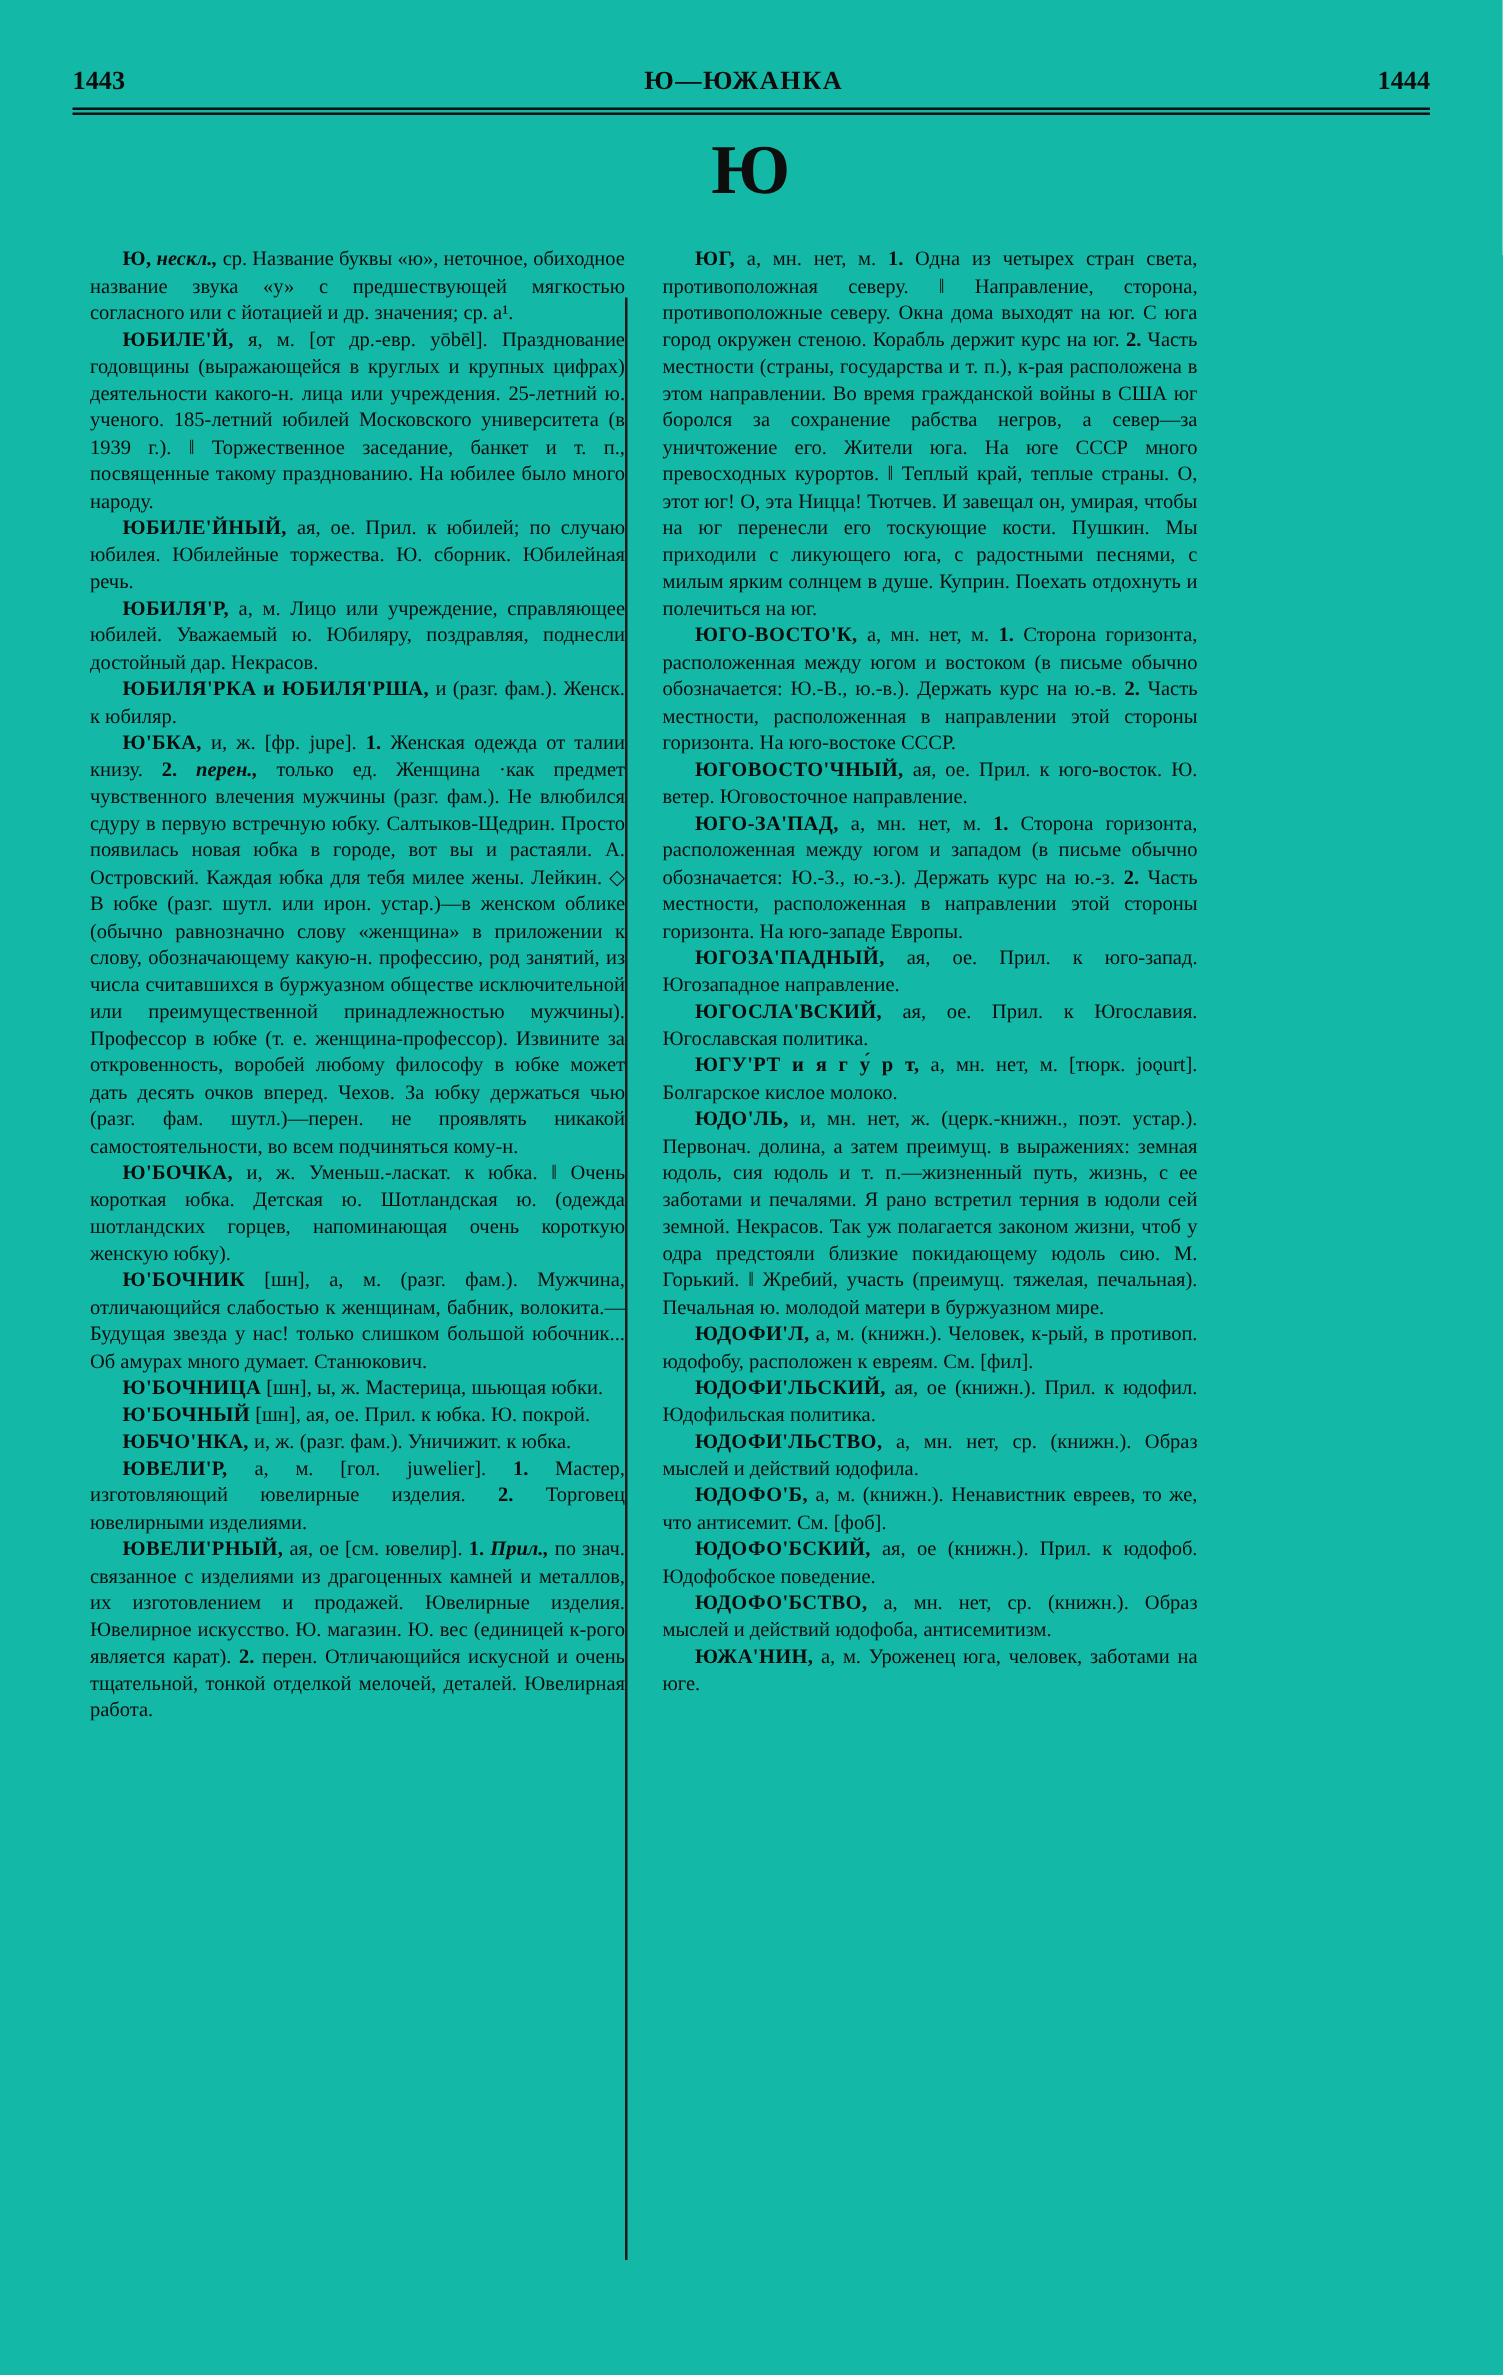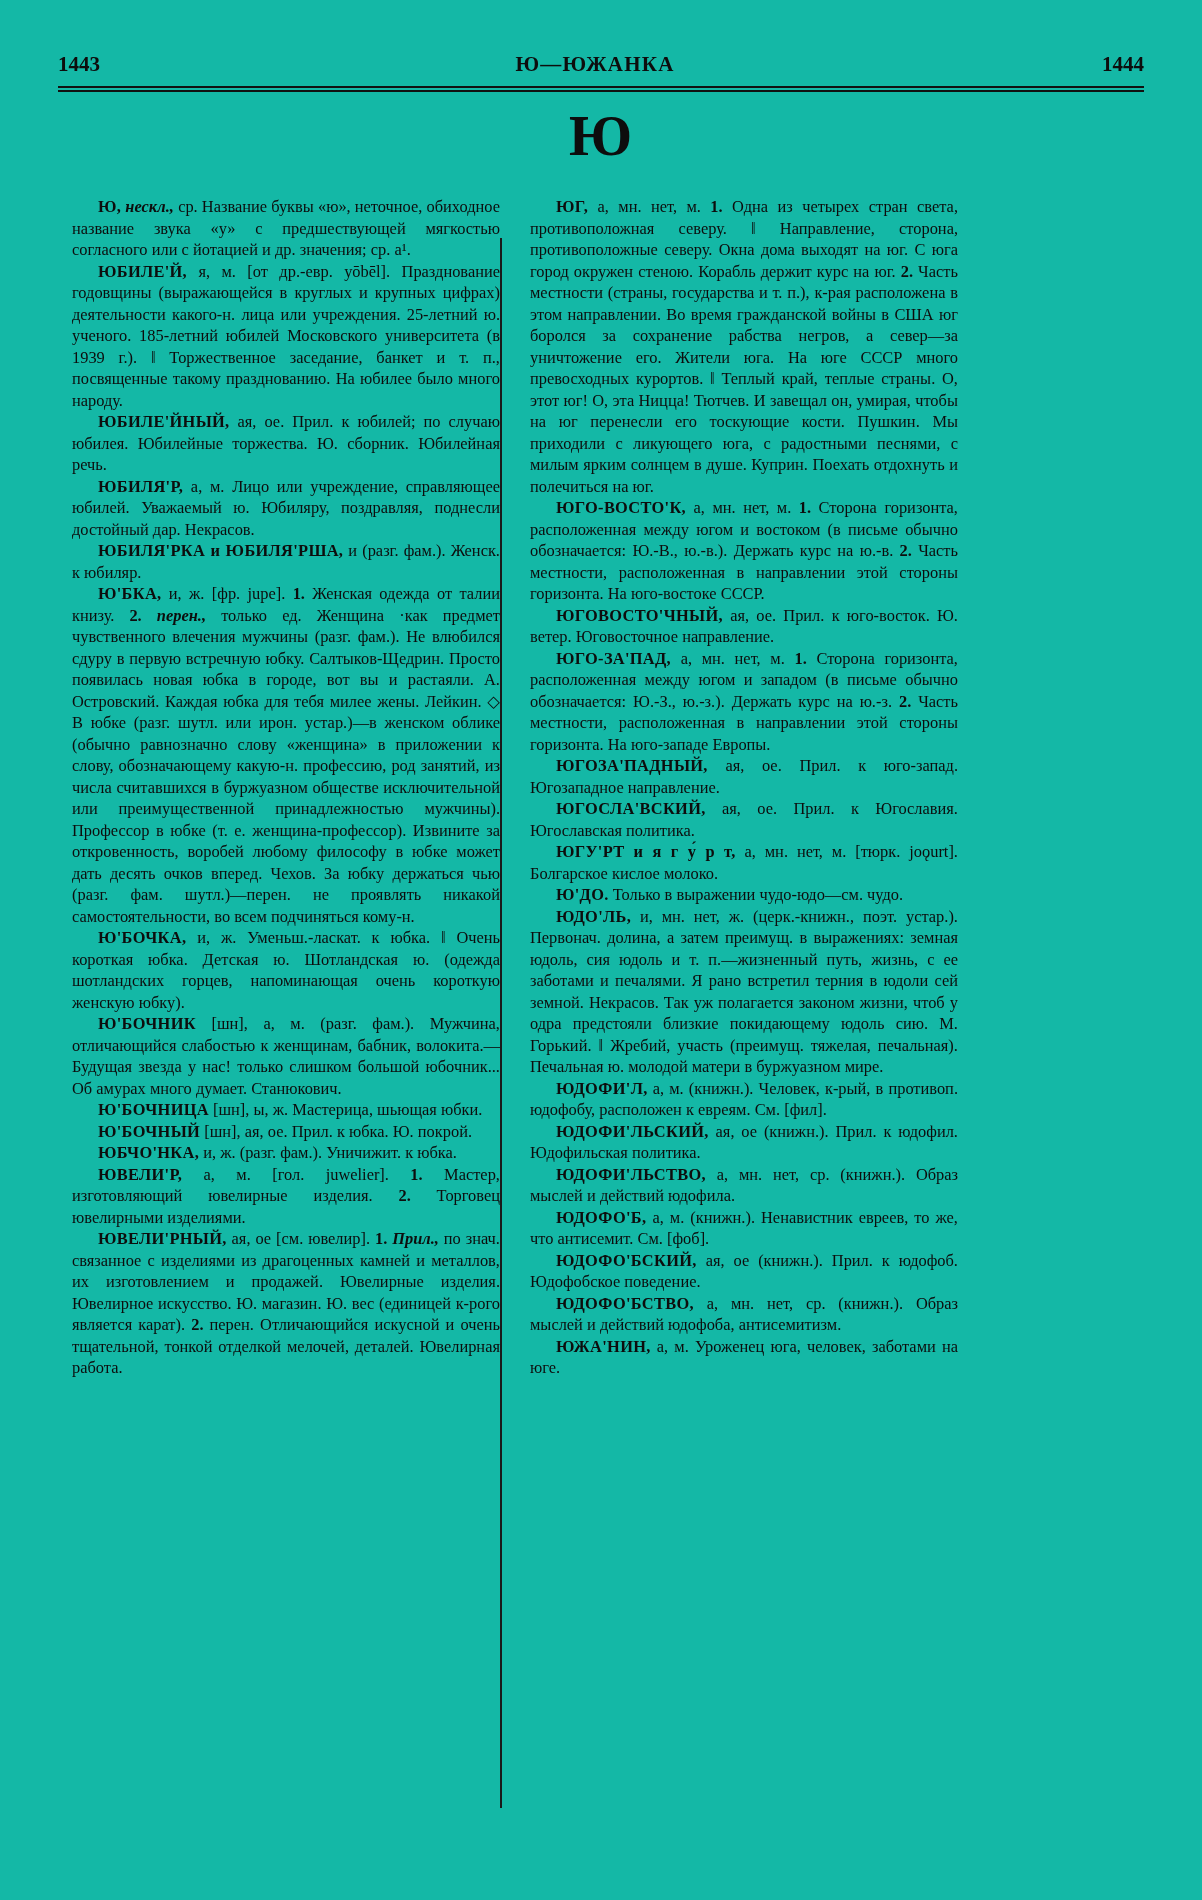--- a/index.html
+++ b/index.html
@@ -150,21 +150,20 @@
       <p class="entry"><span class="hw">ЮВЕЛИ'РНЫЙ,</span><span><span></span><span> </span><span>ая,</span><span> </span><span>ое</span><span> </span><span>[см.</span><span> </span><span>ювелир].</span><span> </span><span class="sense">1.</span><span> </span><span class="it">Прил.,</span><span> </span><span>по</span><span> </span><span>знач.</span><span> </span><span>связанное</span><span> </span><span>с</span><span> </span><span>изделиями</span><span> </span><span>из</span><span> </span><span>драгоценных</span><span> </span><span>камней</span><span> </span><span>и</span><span> </span><span>металлов,</span><span> </span><span>их</span><span> </span><span>изготовлением</span><span> </span><span>и</span><span> </span><span>продажей.</span><span> </span><span>Ювелирные</span><span> </span><span>изделия.</span><span> </span><span>Ювелирное</span><span> </span><span>искусство.</span><span> </span><span>Ю.</span><span> </span><span>магазин.</span><span> </span><span>Ю.</span><span> </span><span>вес</span><span> </span><span>(единицей</span><span> </span><span>к-рого</span><span> </span><span>является</span><span> </span><span>карат).</span><span> </span><span class="sense">2.</span><span> </span><span>перен.</span><span> </span><span>Отличающийся</span><span> </span><span>искусной</span><span> </span><span>и</span><span> </span><span>очень</span><span> </span><span>тщательной,</span><span> </span><span>тонкой</span><span> </span><span>отделкой</span><span> </span><span>мелочей,</span><span> </span><span>деталей.</span><span> </span><span>Ювелирная</span><span> </span><span>работа.</span></span></p>
     </div>
   <div class="col col-right">
       <p class="entry"><span class="hw">ЮГ,</span><span><span></span><span> </span><span>а,</span><span> </span><span>мн.</span><span> </span><span>нет,</span><span> </span><span>м.</span><span> </span><span class="sense">1.</span><span> </span><span>Одна</span><span> </span><span>из</span><span> </span><span>четырех</span><span> </span><span>стран</span><span> </span><span>света,</span><span> </span><span>противоположная</span><span> </span><span>северу.</span><span> </span><span class="par">‖</span><span> </span><span>Направление,</span><span> </span><span>сторона,</span><span> </span><span>противоположные</span><span> </span><span>северу.</span><span> </span><span>Окна</span><span> </span><span>дома</span><span> </span><span>выходят</span><span> </span><span>на</span><span> </span><span>юг.</span><span> </span><span>С</span><span> </span><span>юга</span><span> </span><span>город</span><span> </span><span>окружен</span><span> </span><span>стеною.</span><span> </span><span>Корабль</span><span> </span><span>держит</span><span> </span><span>курс</span><span> </span><span>на</span><span> </span><span>юг.</span><span> </span><span class="sense">2.</span><span> </span><span>Часть</span><span> </span><span>местности</span><span> </span><span>(страны,</span><span> </span><span>государства</span><span> </span><span>и</span><span> </span><span>т.</span><span> </span><span>п.),</span><span> </span><span>к-рая</span><span> </span><span>расположена</span><span> </span><span>в</span><span> </span><span>этом</span><span> </span><span>направлении.</span><span> </span><span>Во</span><span> </span><span>время</span><span> </span><span>гражданской</span><span> </span><span>войны</span><span> </span><span>в</span><span> </span><span>США</span><span> </span><span>юг</span><span> </span><span>боролся</span><span> </span><span>за</span><span> </span><span>сохранение</span><span> </span><span>рабства</span><span> </span><span>негров,</span><span> </span><span>а</span><span> </span><span>север—за</span><span> </span><span>уничтожение</span><span> </span><span>его.</span><span> </span><span>Жители</span><span> </span><span>юга.</span><span> </span><span>На</span><span> </span><span>юге</span><span> </span><span>СССР</span><span> </span><span>много</span><span> </span><span>превосходных</span><span> </span><span>курортов.</span><span> </span><span class="par">‖</span><span> </span><span>Теплый</span><span> </span><span>край,</span><span> </span><span>теплые</span><span> </span><span>страны.</span><span> </span><span>О,</span><span> </span><span>этот</span><span> </span><span>юг!</span><span> </span><span>О,</span><span> </span><span>эта</span><span> </span><span>Ницца!</span><span> </span><span>Тютчев.</span><span> </span><span>И</span><span> </span><span>завещал</span><span> </span><span>он,</span><span> </span><span>умирая,</span><span> </span><span>чтобы</span><span> </span><span>на</span><span> </span><span>юг</span><span> </span><span>перенесли</span><span> </span><span>его</span><span> </span><span>тоскующие</span><span> </span><span>кости.</span><span> </span><span>Пушкин.</span><span> </span><span>Мы</span><span> </span><span>приходили</span><span> </span><span>с</span><span> </span><span>ликующего</span><span> </span><span>юга,</span><span> </span><span>с</span><span> </span><span>радостными</span><span> </span><span>песнями,</span><span> </span><span>с</span><span> </span><span>милым</span><span> </span><span>ярким</span><span> </span><span>солнцем</span><span> </span><span>в</span><span> </span><span>душе.</span><span> </span><span>Куприн.</span><span> </span><span>Поехать</span><span> </span><span>отдохнуть</span><span> </span><span>и</span><span> </span><span>полечиться</span><span> </span><span>на</span><span> </span><span>юг.</span></span></p>
       <p class="entry"><span class="hw">ЮГО-ВОСТО'К,</span><span><span></span><span> </span><span>а,</span><span> </span><span>мн.</span><span> </span><span>нет,</span><span> </span><span>м.</span><span> </span><span class="sense">1.</span><span> </span><span>Сторона</span><span> </span><span>горизонта,</span><span> </span><span>расположенная</span><span> </span><span>между</span><span> </span><span>югом</span><span> </span><span>и</span><span> </span><span>востоком</span><span> </span><span>(в</span><span> </span><span>письме</span><span> </span><span>обычно</span><span> </span><span>обозначается:</span><span> </span><span>Ю.-В.,</span><span> </span><span>ю.-в.).</span><span> </span><span>Держать</span><span> </span><span>курс</span><span> </span><span>на</span><span> </span><span>ю.-в.</span><span> </span><span class="sense">2.</span><span> </span><span>Часть</span><span> </span><span>местности,</span><span> </span><span>расположенная</span><span> </span><span>в</span><span> </span><span>направлении</span><span> </span><span>этой</span><span> </span><span>стороны</span><span> </span><span>горизонта.</span><span> </span><span>На</span><span> </span><span>юго-востоке</span><span> </span><span>СССР.</span></span></p>
       <p class="entry"><span class="hw">ЮГОВОСТО'ЧНЫЙ,</span><span><span></span><span> </span><span>ая,</span><span> </span><span>ое.</span><span> </span><span>Прил.</span><span> </span><span>к</span><span> </span><span>юго-восток.</span><span> </span><span>Ю.</span><span> </span><span>ветер.</span><span> </span><span>Юговосточное</span><span> </span><span>направление.</span></span></p>
       <p class="entry"><span class="hw">ЮГО-ЗА'ПАД,</span><span><span></span><span> </span><span>а,</span><span> </span><span>мн.</span><span> </span><span>нет,</span><span> </span><span>м.</span><span> </span><span class="sense">1.</span><span> </span><span>Сторона</span><span> </span><span>горизонта,</span><span> </span><span>расположенная</span><span> </span><span>между</span><span> </span><span>югом</span><span> </span><span>и</span><span> </span><span>западом</span><span> </span><span>(в</span><span> </span><span>письме</span><span> </span><span>обычно</span><span> </span><span>обозначается:</span><span> </span><span>Ю.-З.,</span><span> </span><span>ю.-з.).</span><span> </span><span>Держать</span><span> </span><span>курс</span><span> </span><span>на</span><span> </span><span>ю.-з.</span><span> </span><span class="sense">2.</span><span> </span><span>Часть</span><span> </span><span>местности,</span><span> </span><span>расположенная</span><span> </span><span>в</span><span> </span><span>направлении</span><span> </span><span>этой</span><span> </span><span>стороны</span><span> </span><span>горизонта.</span><span> </span><span>На</span><span> </span><span>юго-западе</span><span> </span><span>Европы.</span></span></p>
       <p class="entry"><span class="hw">ЮГОЗА'ПАДНЫЙ,</span><span><span></span><span> </span><span>ая,</span><span> </span><span>ое.</span><span> </span><span>Прил.</span><span> </span><span>к</span><span> </span><span>юго-запад.</span><span> </span><span>Югозападное</span><span> </span><span>направление.</span></span></p>
       <p class="entry"><span class="hw">ЮГОСЛА'ВСКИЙ,</span><span><span></span><span> </span><span>ая,</span><span> </span><span>ое.</span><span> </span><span>Прил.</span><span> </span><span>к</span><span> </span><span>Югославия.</span><span> </span><span>Югославская</span><span> </span><span>политика.</span></span></p>
       <p class="entry"><span class="hw">ЮГУ'РТ и я г у́ р т,</span><span><span></span><span> </span><span>а,</span><span> </span><span>мн.</span><span> </span><span>нет,</span><span> </span><span>м.</span><span> </span><span>[тюрк.</span><span> </span><span>joǫurt].</span><span> </span><span>Болгарское</span><span> </span><span>кислое</span><span> </span><span>молоко.</span></span></p>
-      <p class="entry"><span class="hw">Ю'ДО.</span><span><span></span><span> </span><span>Только</span><span> </span><span>в</span><span> </span><span>выражении</span><span> </span><span>чудо-юдо—см.</span><span> </span><span>чудо.</span></span></p>
       <p class="entry"><span class="hw">ЮДО'ЛЬ,</span><span><span></span><span> </span><span>и,</span><span> </span><span>мн.</span><span> </span><span>нет,</span><span> </span><span>ж.</span><span> </span><span>(церк.-книжн.,</span><span> </span><span>поэт.</span><span> </span><span>устар.).</span><span> </span><span>Первонач.</span><span> </span><span>долина,</span><span> </span><span>а</span><span> </span><span>затем</span><span> </span><span>преимущ.</span><span> </span><span>в</span><span> </span><span>выражениях:</span><span> </span><span>земная</span><span> </span><span>юдоль,</span><span> </span><span>сия</span><span> </span><span>юдоль</span><span> </span><span>и</span><span> </span><span>т.</span><span> </span><span>п.—жизненный</span><span> </span><span>путь,</span><span> </span><span>жизнь,</span><span> </span><span>с</span><span> </span><span>ее</span><span> </span><span>заботами</span><span> </span><span>и</span><span> </span><span>печалями.</span><span> </span><span>Я</span><span> </span><span>рано</span><span> </span><span>встретил</span><span> </span><span>терния</span><span> </span><span>в</span><span> </span><span>юдоли</span><span> </span><span>сей</span><span> </span><span>земной.</span><span> </span><span>Некрасов.</span><span> </span><span>Так</span><span> </span><span>уж</span><span> </span><span>полагается</span><span> </span><span>законом</span><span> </span><span>жизни,</span><span> </span><span>чтоб</span><span> </span><span>у</span><span> </span><span>одра</span><span> </span><span>предстояли</span><span> </span><span>близкие</span><span> </span><span>покидающему</span><span> </span><span>юдоль</span><span> </span><span>сию.</span><span> </span><span>М.</span><span> </span><span>Горький.</span><span> </span><span class="par">‖</span><span> </span><span>Жребий,</span><span> </span><span>участь</span><span> </span><span>(преимущ.</span><span> </span><span>тяжелая,</span><span> </span><span>печальная).</span><span> </span><span>Печальная</span><span> </span><span>ю.</span><span> </span><span>молодой</span><span> </span><span>матери</span><span> </span><span>в</span><span> </span><span>буржуазном</span><span> </span><span>мире.</span></span></p>
       <p class="entry"><span class="hw">ЮДОФИ'Л,</span><span><span></span><span> </span><span>а,</span><span> </span><span>м.</span><span> </span><span>(книжн.).</span><span> </span><span>Человек,</span><span> </span><span>к-рый,</span><span> </span><span>в</span><span> </span><span>противоп.</span><span> </span><span>юдофобу,</span><span> </span><span>расположен</span><span> </span><span>к</span><span> </span><span>евреям.</span><span> </span><span>См.</span><span> </span><span>[фил].</span></span></p>
       <p class="entry"><span class="hw">ЮДОФИ'ЛЬСКИЙ,</span><span><span></span><span> </span><span>ая,</span><span> </span><span>ое</span><span> </span><span>(книжн.).</span><span> </span><span>Прил.</span><span> </span><span>к</span><span> </span><span>юдофил.</span><span> </span><span>Юдофильская</span><span> </span><span>политика.</span></span></p>
       <p class="entry"><span class="hw">ЮДОФИ'ЛЬСТВО,</span><span><span></span><span> </span><span>а,</span><span> </span><span>мн.</span><span> </span><span>нет,</span><span> </span><span>ср.</span><span> </span><span>(книжн.).</span><span> </span><span>Образ</span><span> </span><span>мыслей</span><span> </span><span>и</span><span> </span><span>действий</span><span> </span><span>юдофила.</span></span></p>
       <p class="entry"><span class="hw">ЮДОФО'Б,</span><span><span></span><span> </span><span>а,</span><span> </span><span>м.</span><span> </span><span>(книжн.).</span><span> </span><span>Ненавистник</span><span> </span><span>евреев,</span><span> </span><span>то</span><span> </span><span>же,</span><span> </span><span>что</span><span> </span><span>антисемит.</span><span> </span><span>См.</span><span> </span><span>[фоб].</span></span></p>
       <p class="entry"><span class="hw">ЮДОФО'БСКИЙ,</span><span><span></span><span> </span><span>ая,</span><span> </span><span>ое</span><span> </span><span>(книжн.).</span><span> </span><span>Прил.</span><span> </span><span>к</span><span> </span><span>юдофоб.</span><span> </span><span>Юдофобское</span><span> </span><span>поведение.</span></span></p>
       <p class="entry"><span class="hw">ЮДОФО'БСТВО,</span><span><span></span><span> </span><span>а,</span><span> </span><span>мн.</span><span> </span><span>нет,</span><span> </span><span>ср.</span><span> </span><span>(книжн.).</span><span> </span><span>Образ</span><span> </span><span>мыслей</span><span> </span><span>и</span><span> </span><span>действий</span><span> </span><span>юдофоба,</span><span> </span><span>антисемитизм.</span></span></p>
       <p class="entry"><span class="hw">ЮЖА'НИН,</span><span><span></span><span> </span><span>а,</span><span> </span><span>м.</span><span> </span><span>Уроженец</span><span> </span><span>юга,</span><span> </span><span>человек,</span><span> </span><span>заботами</span><span> </span><span>на</span><span> </span><span>юге.</span></span></p>
     </div>
 

